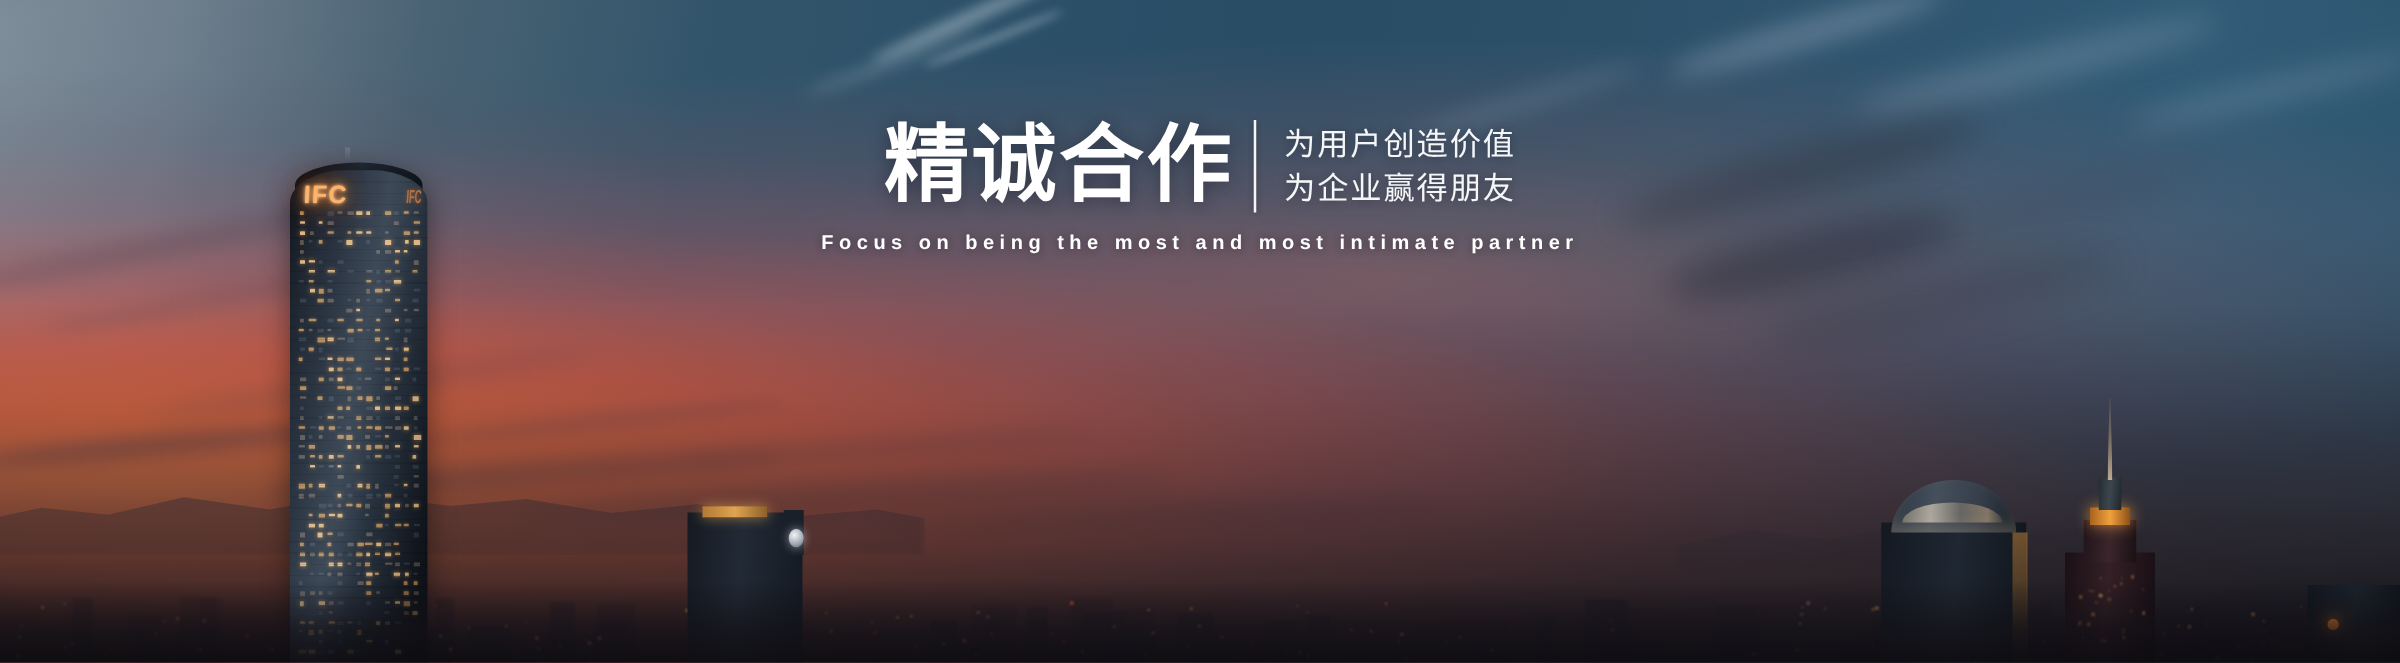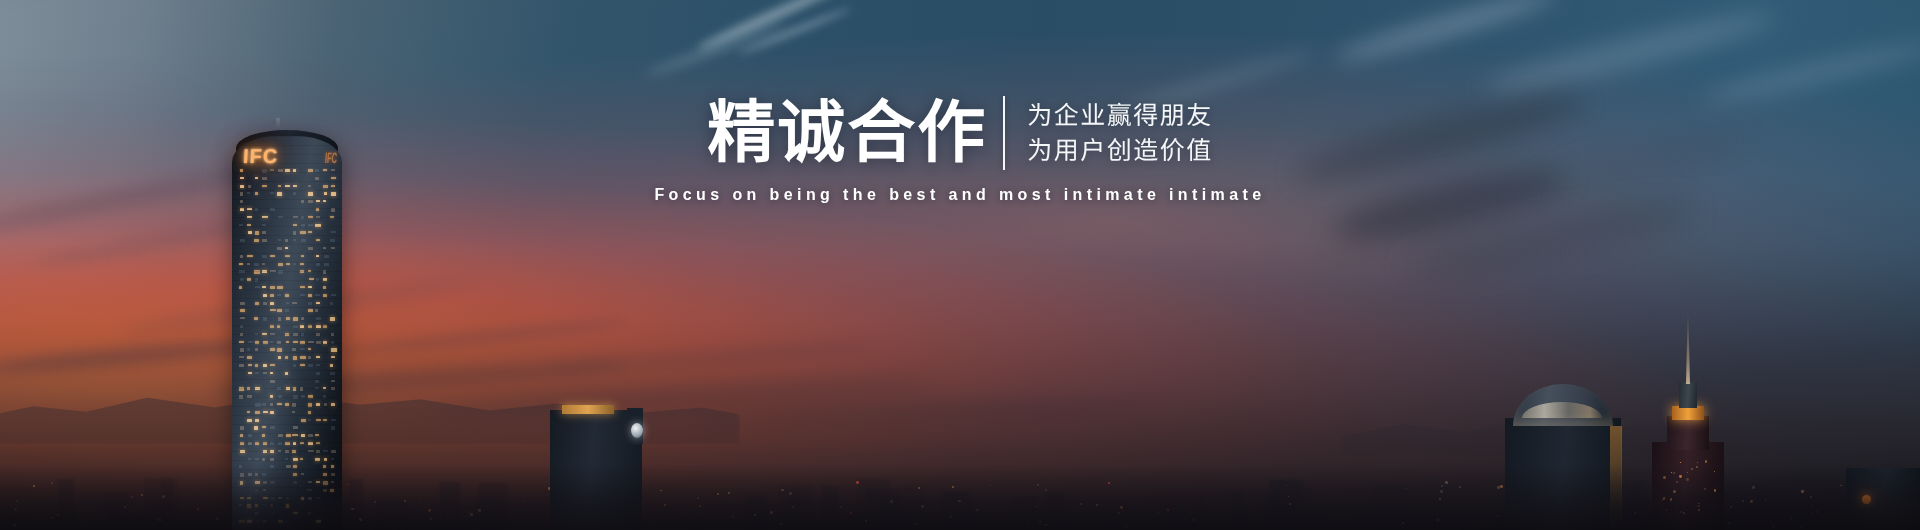--- a/index.html
+++ b/index.html
@@ -1058,22 +1058,22 @@
   <div class="sky-vignette"></div>
 
   <div class="copy">
 
     <div class="headline-row">
       <div class="headline">精诚合作</div>
 
       <div class="divider"></div>
 
       <div class="sublines">
+        <div class="subline">为用户创造价值</div>
         <div class="subline">为企业赢得朋友</div>
-        <div class="subline">为用户创造价值</div>
       </div>
     </div>
 
-    <div class="eng">Focus on being the best and most intimate intimate</div>
+    <div class="eng">Focus on being the most and most intimate partner</div>
 
   </div>
 
 </div>
 
 </body></html>

